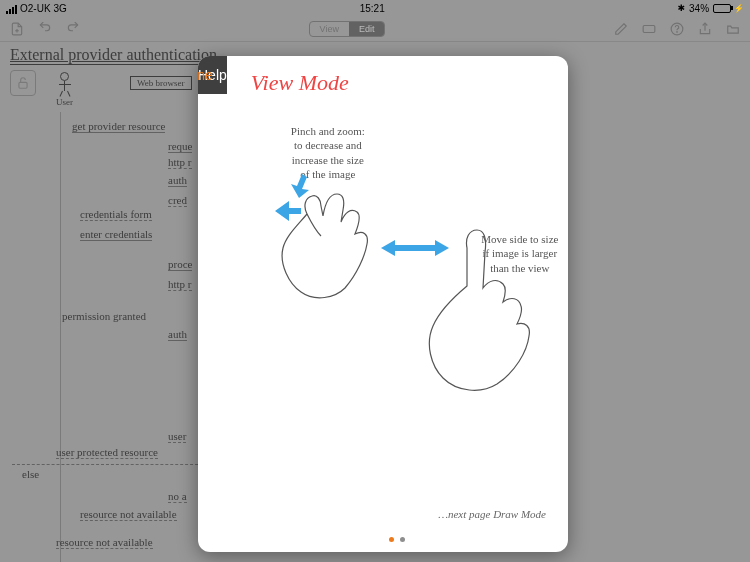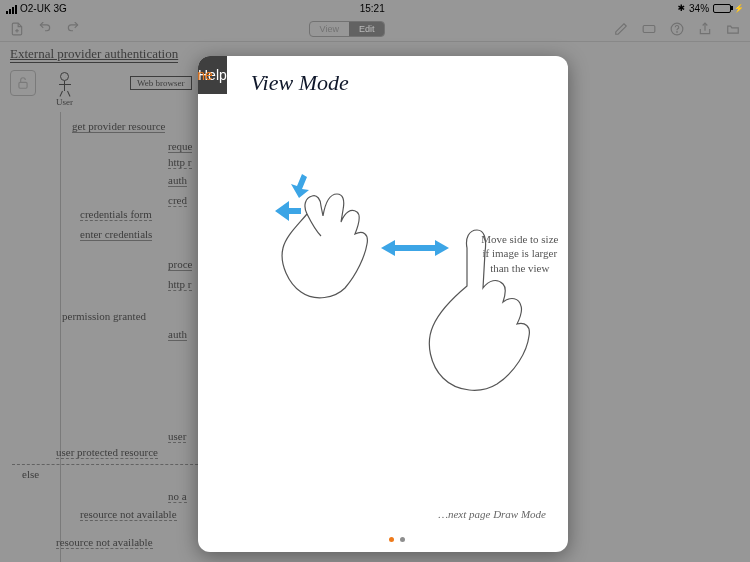--- a/index.html
+++ b/index.html
@@ -58,21 +58,21 @@
       position: absolute;
       top: 42px; left: 0; right: 0; bottom: 0;
       font-family: "Comic Sans MS", cursive;
       font-size: 9px;
       color: #555;
       overflow: hidden;
     }
     .diagram-title {
       position: absolute;
       top: 4px; left: 10px;
-      font-size: 13px;
+      font-size: 16px;
       border-bottom: 1px solid #555;
       text-decoration: underline;
     }
     .actor {
       position: absolute;
       top: 30px; left: 56px;
       text-align: center;
     }
     .actor-head { width: 9px; height: 9px; border: 1px solid #555; border-radius: 50%; margin: 0 auto; }
     .actor-body { width: 1px; height: 10px; background: #555; margin: 0 auto; }
@@ -113,21 +113,21 @@
       display:flex; align-items:center;
       position:relative;
     }
     .modal-header .title { flex:1; text-align:center; color:#fff; font-size:14px; font-weight:500; }
     .modal-header .done { position:absolute; right:14px; color:#ee7a1b; font-size:14px; }
     .modal-body {
       flex:1; position:relative; padding: 10px 20px;
       font-family: "Comic Sans MS", cursive;
       color:#555;
     }
-    .page-heading { font-size: 22px; margin: 4px 0 22px 4px; font-style:italic; color:#0f172a; }
+    .page-heading { font-size: 22px; margin: 4px 0 22px 4px; font-style:italic; color:#ef4444; }
     .gesture-text { font-size: 11px; line-height:1.3; text-align:center; }
     .hand-svg { stroke:#555; stroke-width:1.2; fill:none; }
     .arrow-blue { fill:#3ca5e6; }
     .next-page {
       position:absolute; right:22px; bottom:32px;
       font-size:11px; font-style:italic; color:#666;
     }
     .page-dots {
       position:absolute; bottom:10px; left:0; right:0;
       display:flex; justify-content:center; gap:6px;
@@ -251,20 +251,28 @@
 </div>
 
 <div class="modal" style="z-index: 10;">
   <div class="modal-header">
     <div class="title">Help</div>
     <div class="done">Done</div>
   </div>
   <div class="modal-body">
     <div class="page-heading">View Mode</div>
 
+    <div style="display:flex; align-items:flex-start; gap:6px; margin-left:26px;">
+      <div class="gesture-text" style="width:110px; margin-top:6px;">
+        <div>Pinch and zoom:</div>
+        <div>to decrease and</div>
+        <div>increase the size</div>
+        <div>of the image</div>
+      </div>
+    </div>
 
     <div style="position:absolute; left:22px; top:100px;">
       <svg width="130" height="150" viewBox="0 0 130 150">
 
         <polygon class="arrow-blue" points="26,55 40,45 40,52 52,52 52,58 40,58 40,65"></polygon>
         <polygon class="arrow-blue" points="50,42 42,28 48,30 53,18 58,21 53,33 60,34"></polygon>
 
         <path class="hand-svg" d="M58 58 C54 50 56 42 63 40 C68 38 72 44 72 50 L74 60 C76 48 80 38 88 38 C94 38 96 44 94 54 L92 66 C96 56 102 52 108 56 C112 59 110 68 106 78 C114 74 120 78 118 88 C116 100 108 118 96 132 C86 142 66 146 52 136 C40 128 30 108 34 92 C37 80 48 70 58 58 Z"></path>
         <path class="hand-svg" d="M58 58 C62 66 66 74 72 80"></path>
       </svg>

